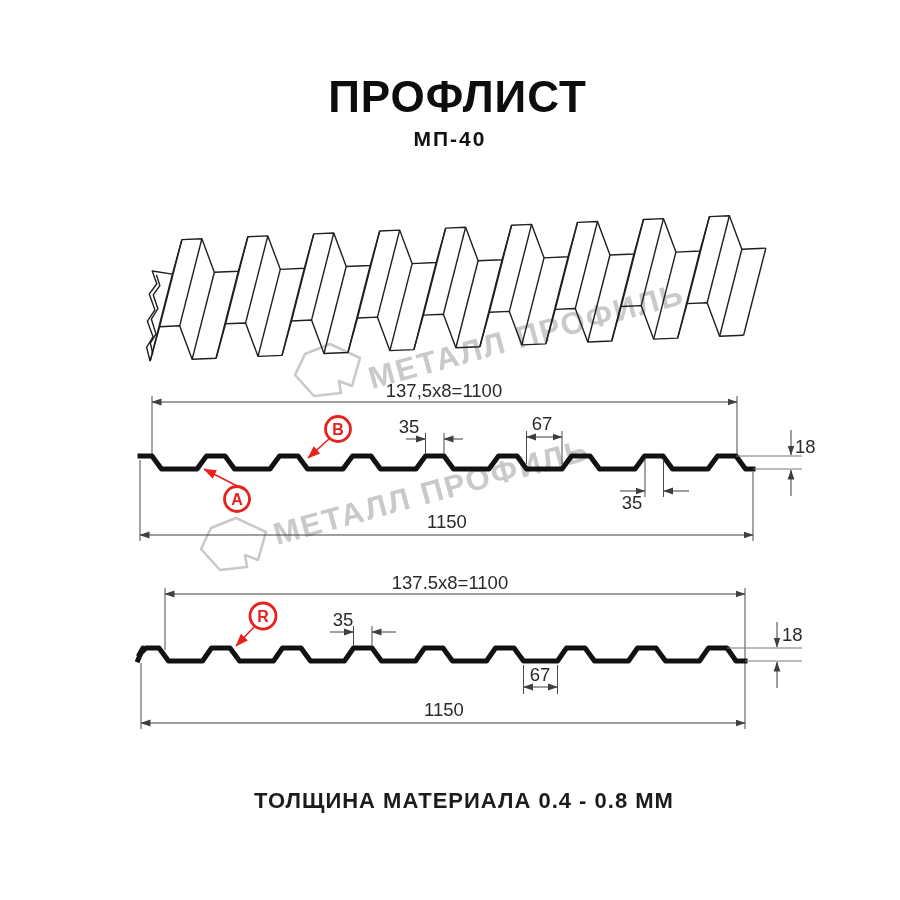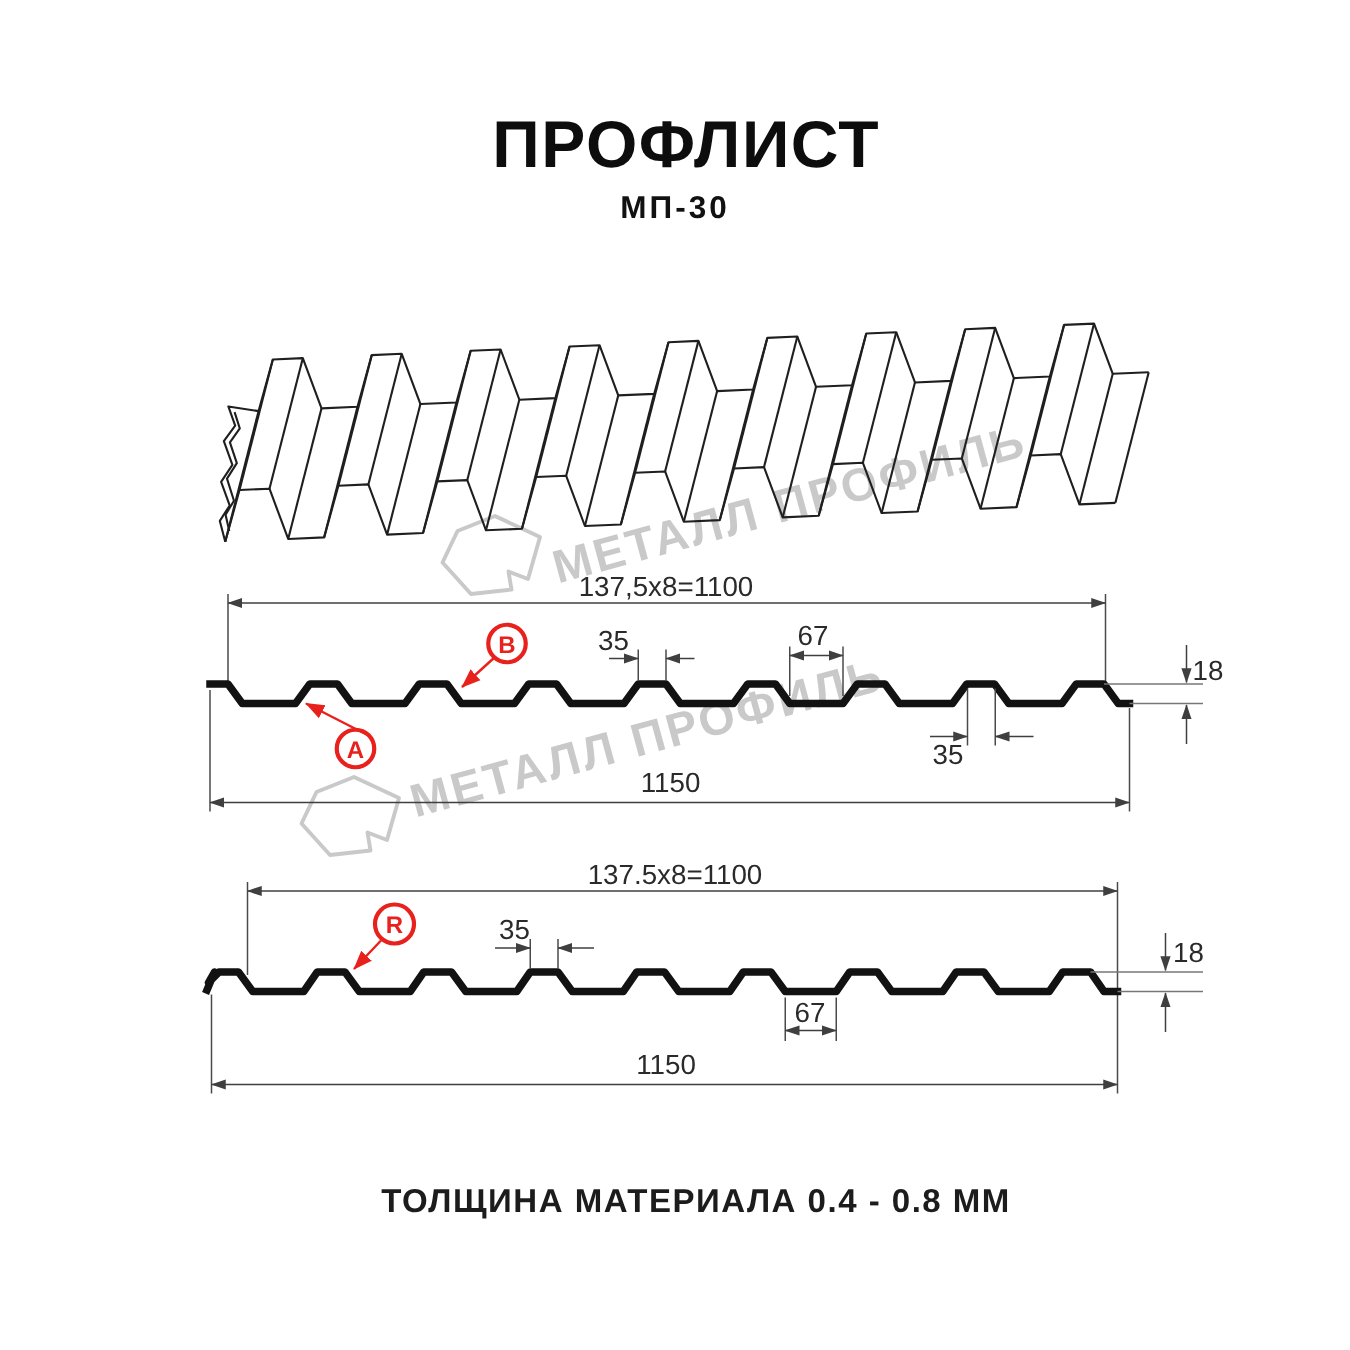--- a/index.html
+++ b/index.html
@@ -24,21 +24,21 @@
   .wmtxt{font-family:"Liberation Sans",sans-serif;font-size:31px;font-weight:700;
          letter-spacing:2px;fill:#c9c9c9;}
   .wmlogo{fill:none;stroke:#c9c9c9;stroke-width:2.6;stroke-linejoin:round;}
 </style>
 </head>
 <body>
 
 <div class="canvas">
 
   <div class="title">ПРОФЛИСТ</div>
-  <div class="subtitle">МП-30</div>
+  <div class="subtitle">МП-40</div>
 
   <svg width="900" height="900" viewBox="0 0 900 900">
     <defs>
       <marker id="ar" viewBox="0 0 10 10" refX="9.5" refY="5" markerWidth="10" markerHeight="10" orient="auto-start-reverse">
         <path d="M0,1.6 L10,5 L0,8.4 Z" fill="#3f3f3f"></path>
       </marker>
       <marker id="arr" viewBox="0 0 10 10" refX="9.5" refY="5" markerWidth="8" markerHeight="8" orient="auto-start-reverse">
         <path d="M0,1.2 L10,5 L0,8.8 Z" fill="#e8211d"></path>
       </marker>
     </defs>

